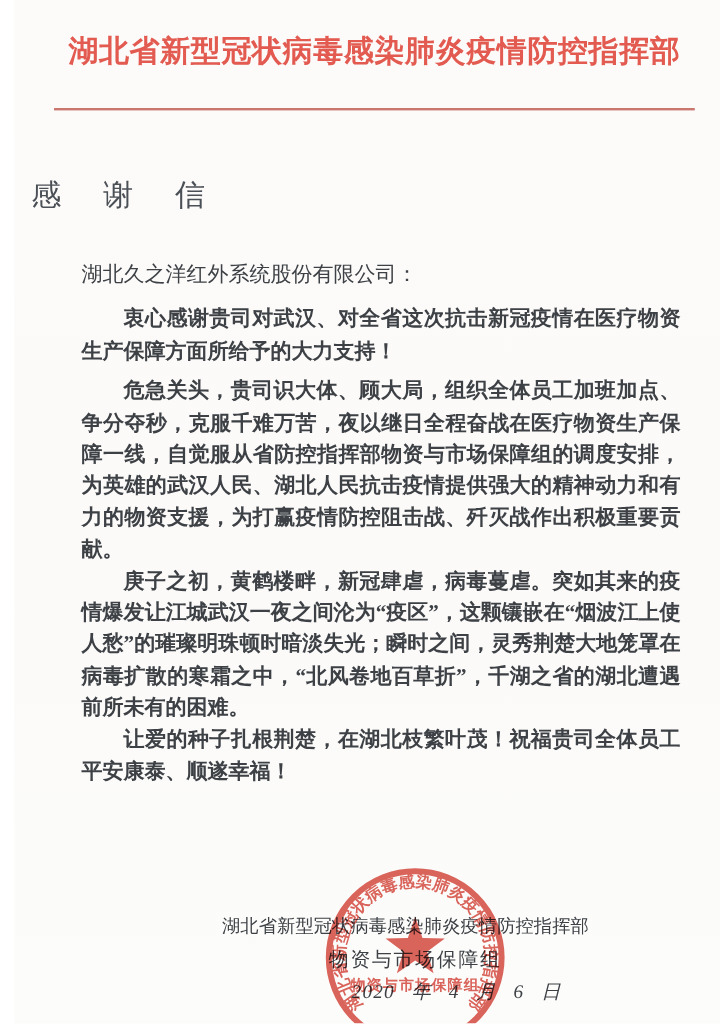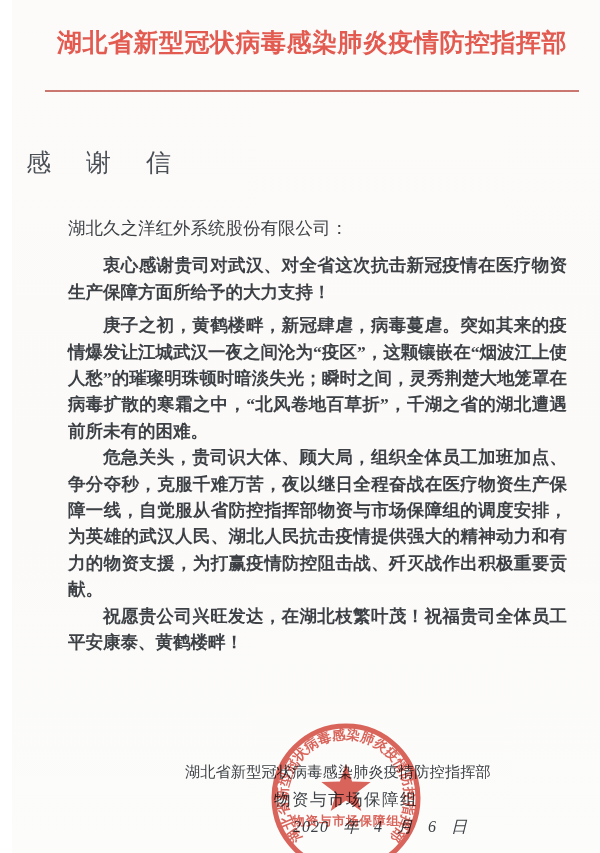--- a/index.html
+++ b/index.html
@@ -85,23 +85,23 @@
   <div class="letterhead">湖北省新型冠状病毒感染肺炎疫情防控指挥部</div>
 
   <div class="divider"></div>
 
   <div class="letter-title">感 谢 信</div>
 
   <div class="body-block">
     <div class="recipient">湖北久之洋红外系统股份有限公司：</div>
     <div id="paragraphs">
         <p class="para">衷心感谢贵司对武汉、对全省这次抗击新冠疫情在医疗物资生产保障方面所给予的大力支持！</p>
+        <p class="para">危急关头，贵司识大体、顾大局，组织全体员工加班加点、争分夺秒，克服千难万苦，夜以继日全程奋战在医疗物资生产保障一线，自觉服从省防控指挥部物资与市场保障组的调度安排，为英雄的武汉人民、湖北人民抗击疫情提供强大的精神动力和有力的物资支援，为打赢疫情防控阻击战、歼灭战作出积极重要贡献。</p>
         <p class="para">庚子之初，黄鹤楼畔，新冠肆虐，病毒蔓虐。突如其来的疫情爆发让江城武汉一夜之间沦为“疫区”，这颗镶嵌在“烟波江上使人愁”的璀璨明珠顿时暗淡失光；瞬时之间，灵秀荆楚大地笼罩在病毒扩散的寒霜之中，“北风卷地百草折”，千湖之省的湖北遭遇前所未有的困难。</p>
-        <p class="para">危急关头，贵司识大体、顾大局，组织全体员工加班加点、争分夺秒，克服千难万苦，夜以继日全程奋战在医疗物资生产保障一线，自觉服从省防控指挥部物资与市场保障组的调度安排，为英雄的武汉人民、湖北人民抗击疫情提供强大的精神动力和有力的物资支援，为打赢疫情防控阻击战、歼灭战作出积极重要贡献。</p>
-        <p class="para">祝愿贵公司兴旺发达，在湖北枝繁叶茂！祝福贵司全体员工平安康泰、黄鹤楼畔！</p>
+        <p class="para">让爱的种子扎根荆楚，在湖北枝繁叶茂！祝福贵司全体员工平安康泰、顺遂幸福！</p>
       </div>
   </div>
 
   <div class="sig-org">湖北省新型冠状病毒感染肺炎疫情防控指挥部</div>
   <div class="sig-dept">物资与市场保障组</div>
   <div class="sig-date">2020 年 4 月 6 日</div>
 
   <svg class="seal" viewBox="0 0 170 170">
       <circle cx="84" cy="80" r="72" class="seal-ring"></circle>
       <text x="36.3" y="114.7" class="seal-char" transform="rotate(-126.0 36.3 114.7)">湖</text>

